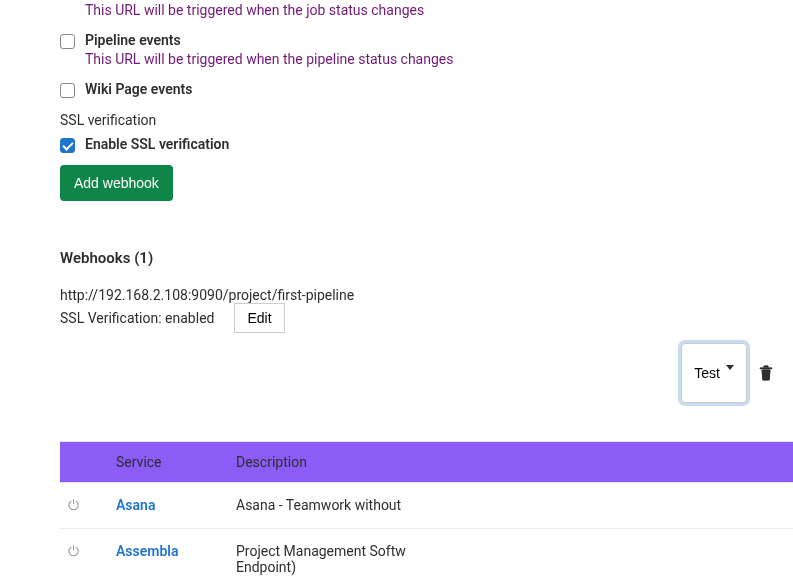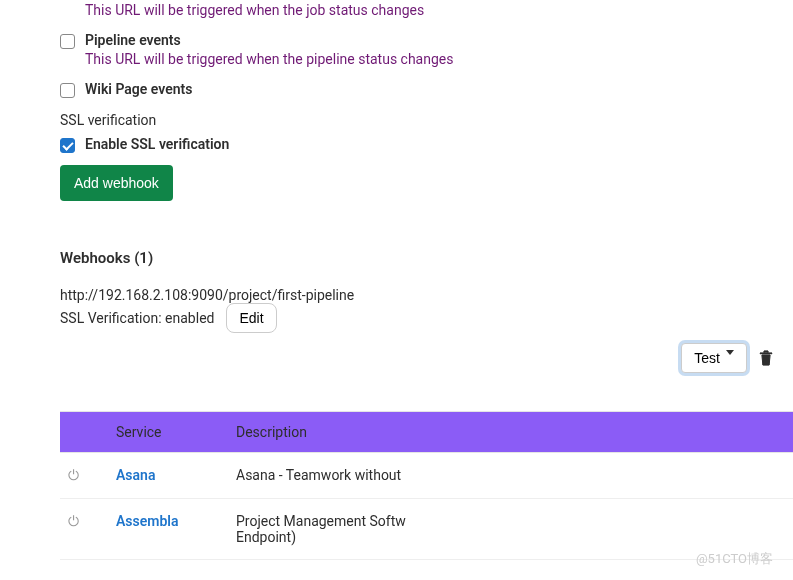--- a/index.html
+++ b/index.html
@@ -34,29 +34,29 @@
     }
     .webhooks-title { font-weight: 600; margin-top: 48px; margin-bottom: 20px; font-size: 15px; }
     .webhook-row {
       display: flex; justify-content: space-between; align-items: flex-start;
       padding-right: 20px;
       flex-direction: column;
     }
     .webhook-left { flex: 1; }
     .webhook-url { color: #2e2e2e; font-size: 14px; }
     .webhook-tag { font-size: 12px; color: #5e5e5e; margin-top: 4px; margin-left: 6px; }
-    .webhook-right { display: flex; align-items: center; gap: 12px; }
+    .webhook-right { display: flex; align-items: center; gap: 20px; }
     .ssl-status { color: #2e2e2e; font-size: 14px; }
     .btn-edit {
-      background: #fff; border: 1px solid #ccc; padding: 6px 12px; border-radius: 8px;
+      background: #fff; border: 1px solid #ccc; padding: 6px 12px; border-radius: 0;
       cursor: pointer; font-size: 14px;
     }
     .test-row { display: flex; justify-content: flex-end; align-items: center; gap: 12px; margin-top: 10px; padding-right: 20px; }
     .btn-test {
-      background: #fff; border: 1px solid #ccc; padding: 6px 12px; border-radius: 4px;
+      background: #fff; border: 1px solid #ccc; padding: 21px 12px; border-radius: 4px;
       cursor: pointer; display: flex; align-items: flex-start; gap: 6px; font-size: 14px;
       box-shadow: 0 0 0 3px rgba(31,117,203,0.25);
     }
     .caret-down {
       width: 0; height: 0; border-left: 4px solid transparent;
       border-right: 4px solid transparent; border-top: 5px solid #2e2e2e;
     }
     .trash-icon {
       width: 14px; height: 16px; cursor: pointer; position: relative;
     }

